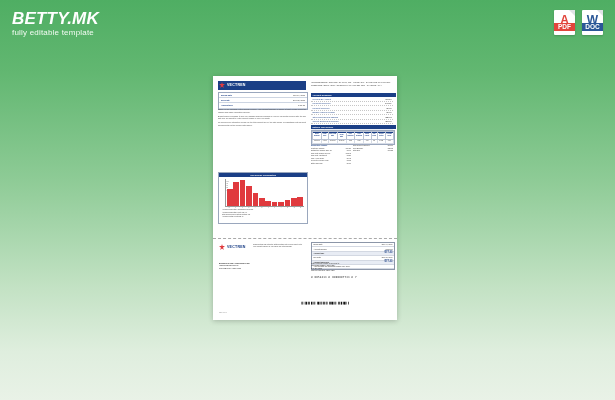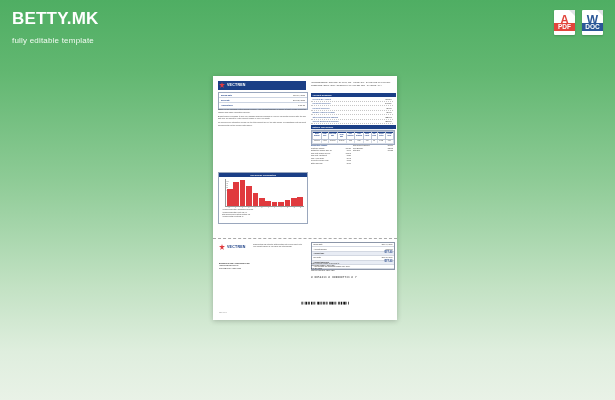--- a/index.html
+++ b/index.html
@@ -25,24 +25,24 @@
     position: absolute;
     left: 12px;
     top: 10px;
     color: #ffffff;
   }
   .brand-name {
     font-size: 17px;
     font-weight: bold;
     letter-spacing: 0.2px;
     line-height: 18px;
+    font-style: italic;
   }
   .brand-sub {
     font-size: 8px;
-    margin-top: 8px;
     letter-spacing: 0.2px;
     color: #f2fbf2;
   }
   .doc-title {
     position: absolute;
     left: 0;
     right: 0;
     top: 11px;
     text-align: center;
     color: #ffffff;

